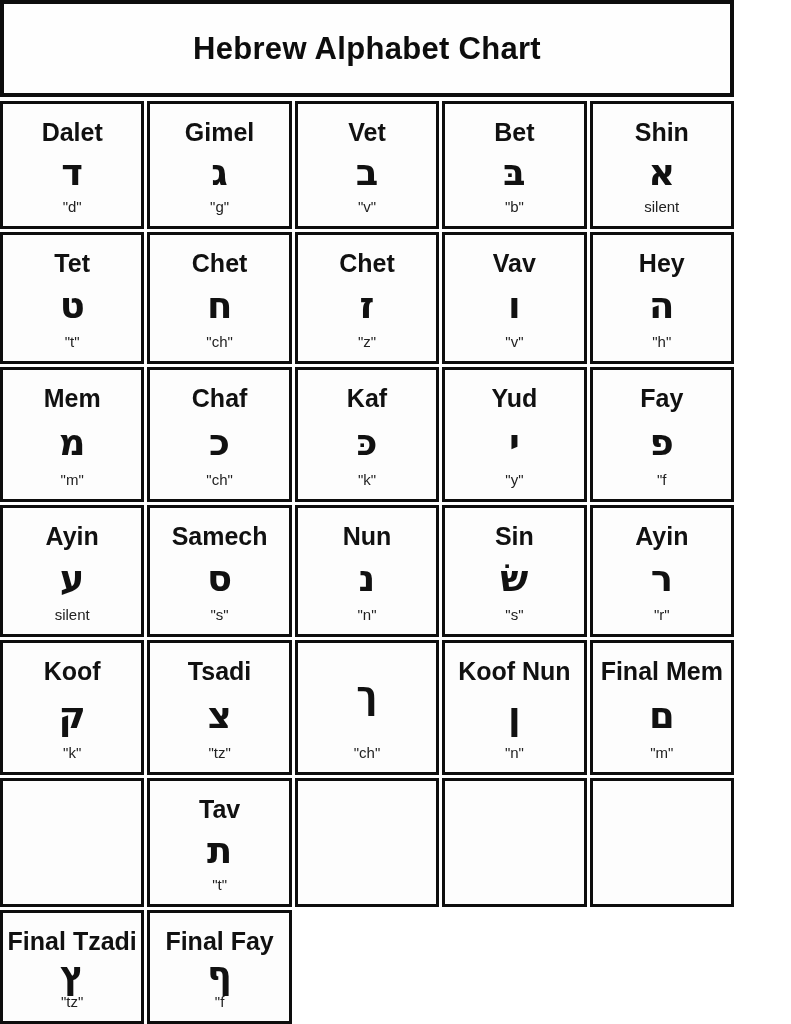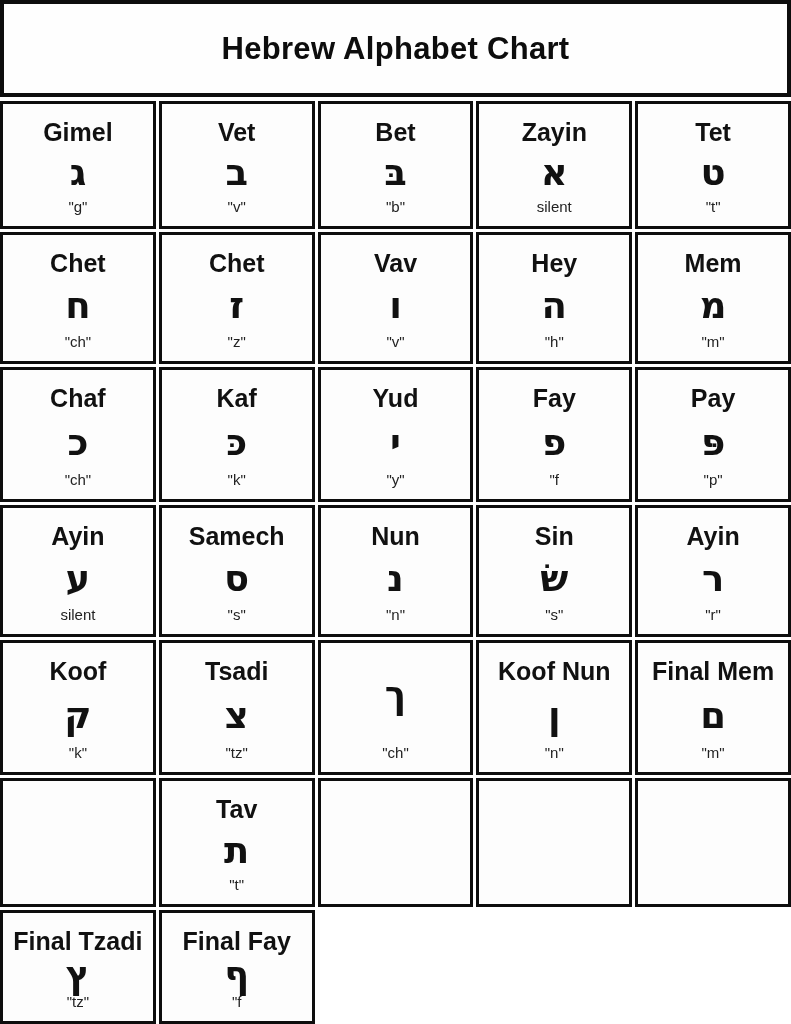--- a/index.html
+++ b/index.html
@@ -1,21 +1,21 @@
 <!DOCTYPE html>
 <html><head>
 <meta charset="utf-8">
 <style>
   html, body {
     margin: 0;
     padding: 0;
     background: #ffffff;
   }
   .page {
-    width: 791px;
+    width: 734px;
     height: 1024px;
     box-sizing: border-box;
     background: #ffffff;
     display: flex;
     flex-direction: column;
     font-family: "Liberation Sans", sans-serif;
   }
   .title-box {
     box-sizing: border-box;
     height: 97px;
@@ -76,36 +76,41 @@
 </style>
 </head>
 <body>
 
 <div class="page">
   <div class="title-box">
     <div class="title">Hebrew Alphabet Chart</div>
   </div>
   <div class="grid">
       <div class="cell">
+        <div class="cell-name">Dalet</div>
+        <div class="cell-letter" lang="he" dir="rtl">ד</div>
+        <div class="cell-pron">"d"</div>
+      </div>
+      <div class="cell">
         <div class="cell-name">Gimel</div>
         <div class="cell-letter" lang="he" dir="rtl">ג</div>
         <div class="cell-pron">"g"</div>
       </div>
       <div class="cell">
         <div class="cell-name">Vet</div>
         <div class="cell-letter" lang="he" dir="rtl">ב</div>
         <div class="cell-pron">"v"</div>
       </div>
       <div class="cell">
         <div class="cell-name">Bet</div>
         <div class="cell-letter" lang="he" dir="rtl">בּ</div>
         <div class="cell-pron">"b"</div>
       </div>
       <div class="cell">
-        <div class="cell-name">Zayin</div>
+        <div class="cell-name">Shin</div>
         <div class="cell-letter" lang="he" dir="rtl">א</div>
         <div class="cell-pron">silent</div>
       </div>
       <div class="cell">
         <div class="cell-name">Tet</div>
         <div class="cell-letter" lang="he" dir="rtl">ט</div>
         <div class="cell-pron">"t"</div>
       </div>
       <div class="cell">
         <div class="cell-name">Chet</div>
@@ -144,25 +149,20 @@
       </div>
       <div class="cell">
         <div class="cell-name">Yud</div>
         <div class="cell-letter" lang="he" dir="rtl">י</div>
         <div class="cell-pron">"y"</div>
       </div>
       <div class="cell">
         <div class="cell-name">Fay</div>
         <div class="cell-letter" lang="he" dir="rtl">פ</div>
         <div class="cell-pron">"f</div>
-      </div>
-      <div class="cell">
-        <div class="cell-name">Pay</div>
-        <div class="cell-letter" lang="he" dir="rtl">פּ</div>
-        <div class="cell-pron">"p"</div>
       </div>
       <div class="cell">
         <div class="cell-name">Ayin</div>
         <div class="cell-letter" lang="he" dir="rtl">ע</div>
         <div class="cell-pron">silent</div>
       </div>
       <div class="cell">
         <div class="cell-name">Samech</div>
         <div class="cell-letter" lang="he" dir="rtl">ס</div>
         <div class="cell-pron">"s"</div>

